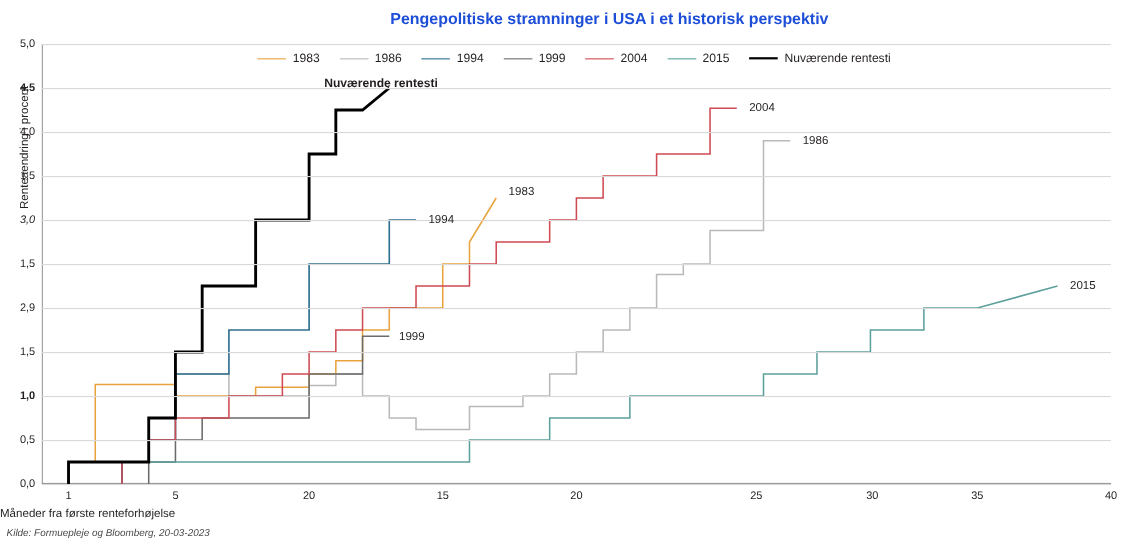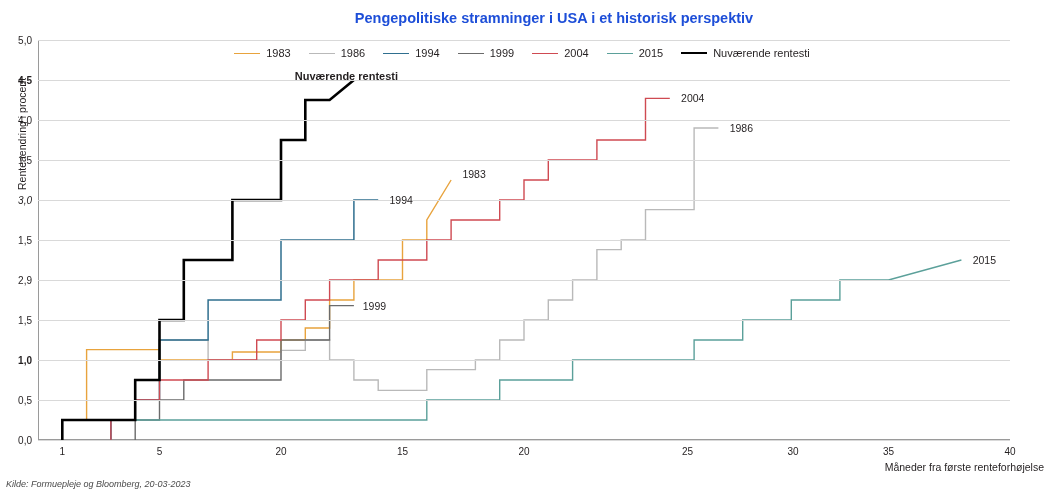--- a/index.html
+++ b/index.html
@@ -23,21 +23,21 @@
   }
   .legend-item{display:flex;align-items:center;gap:6px;}
   .legend-swatch{display:block;width:26px;height:0;border-top-style:solid;}
   .plot{position:absolute;left:38px;top:40px;width:972px;height:400px;}
   .ylabel{
     position:absolute;left:-22px;top:150px;
     transform:rotate(-90deg);transform-origin:left top;
     font-size:10.5px;white-space:nowrap;color:#231f20;
   }
   .xlabel{
-    position:absolute;left:0;top:461px;width:1044px;text-align:right;
+    position:absolute;left:0;top:461px;width:1044px;text-align:left;
     font-size:10.5px;color:#231f20;
   }
   .source{
     position:absolute;left:6px;top:479px;font-size:9px;font-style:italic;color:#4a4a4a;
   }
   .ytick{
     position:absolute;right:100%;margin-right:6px;
     transform:translateY(-50%);font-size:10px;color:#231f20;white-space:nowrap;
   }
   .xtick{

